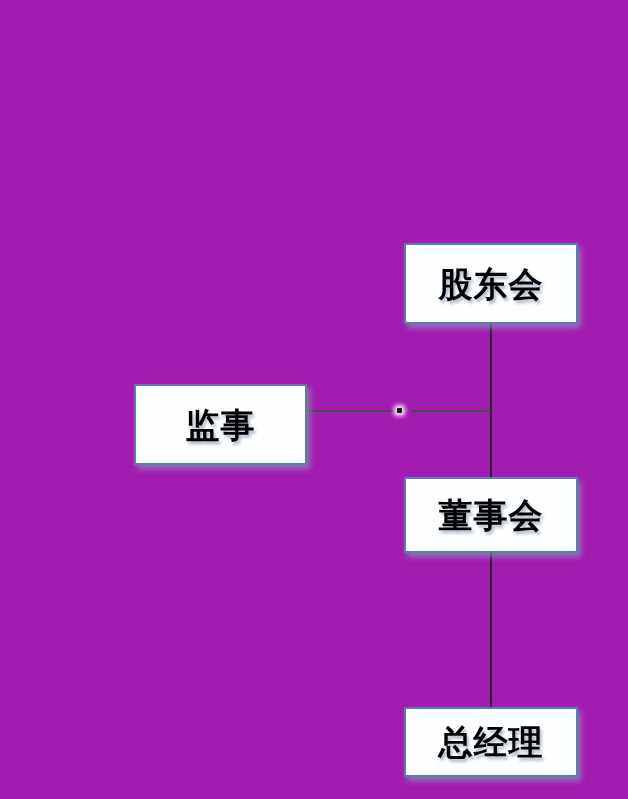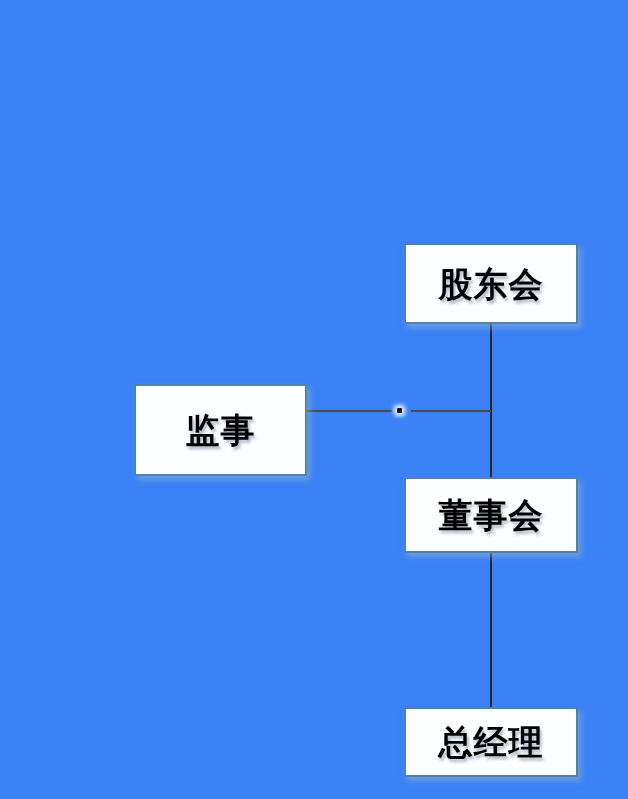--- a/index.html
+++ b/index.html
@@ -5,21 +5,21 @@
   html, body {
     margin: 0;
     padding: 0;
     background: #ffffff;
     font-family: "Liberation Sans", sans-serif;
   }
   .canvas {
     position: relative;
     width: 628px;
     height: 799px;
-    background: #3b82f6;
+    background: #a21caf;
     overflow: hidden;
     text-decoration: underline;
   }
   .node {
     position: absolute;
     box-sizing: border-box;
     border: 2px solid var(--box-border, #4f83a8);
     background: #fdfeff;
     display: flex;
     align-items: center;
@@ -29,21 +29,21 @@
   .node .label {
     font-size: 34px;
     font-weight: 700;
     color: var(--text-color, #000000);
     letter-spacing: 1px;
     text-shadow: 2px 3px 3px rgba(110, 135, 160, 0.55);
     white-space: nowrap;
     line-height: 1;
   }
   .node-shareholders { left: 404px; top: 243px; width: 174px; height: 81px; }
-  .node-supervisor   { left: 134px; top: 384px; width: 173px; height: 92px; }
+  .node-supervisor   { left: 134px; top: 384px; width: 173px; height: 81px; }
   .node-board        { left: 404px; top: 477px; width: 174px; height: 76px; }
   .node-gm           { left: 404px; top: 707px; width: 174px; height: 70px; }
 
   .connector {
     position: absolute;
     background: var(--line-color, #3a3a3a);
   }
   .v-shareholders-board { left: 490px; top: 324px; width: 2px; height: 153px; background: #262626; }
   .v-board-gm           { left: 490px; top: 553px; width: 2px; height: 154px; background: #262626; }
   .h-supervisor-left    { left: 307px; top: 410px; width: 85px; height: 2px; background: #4a4a4a; }

